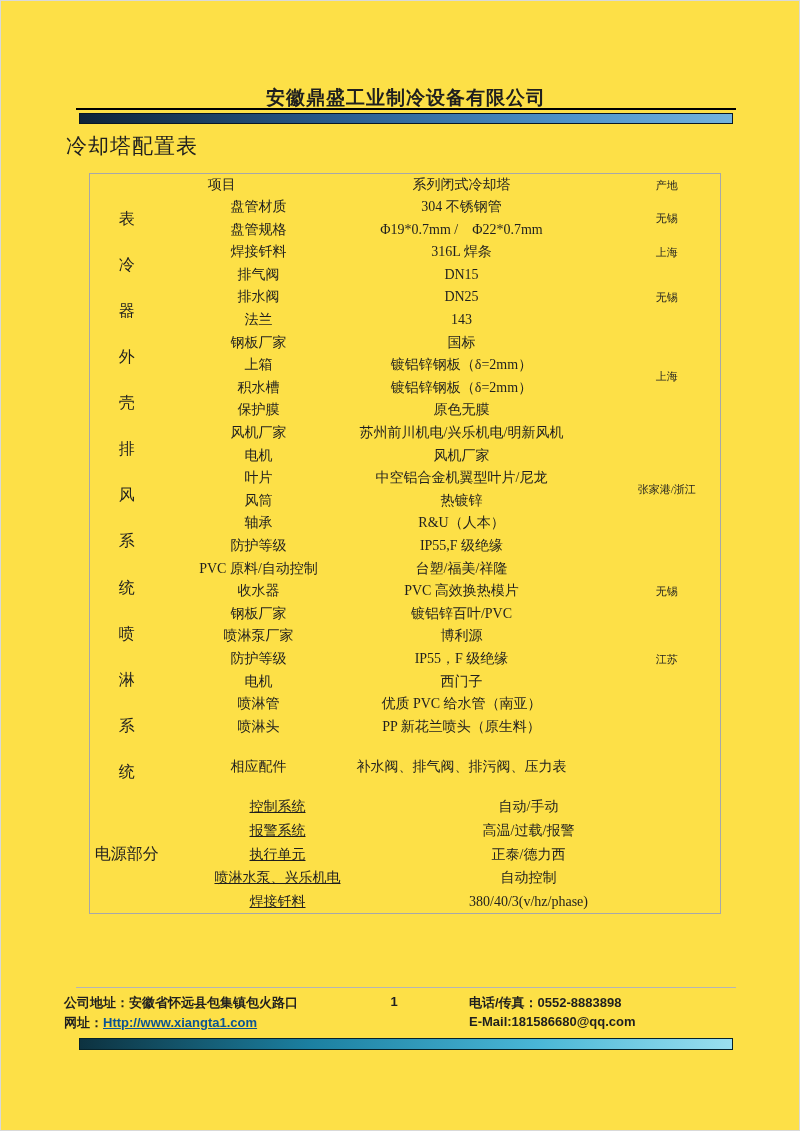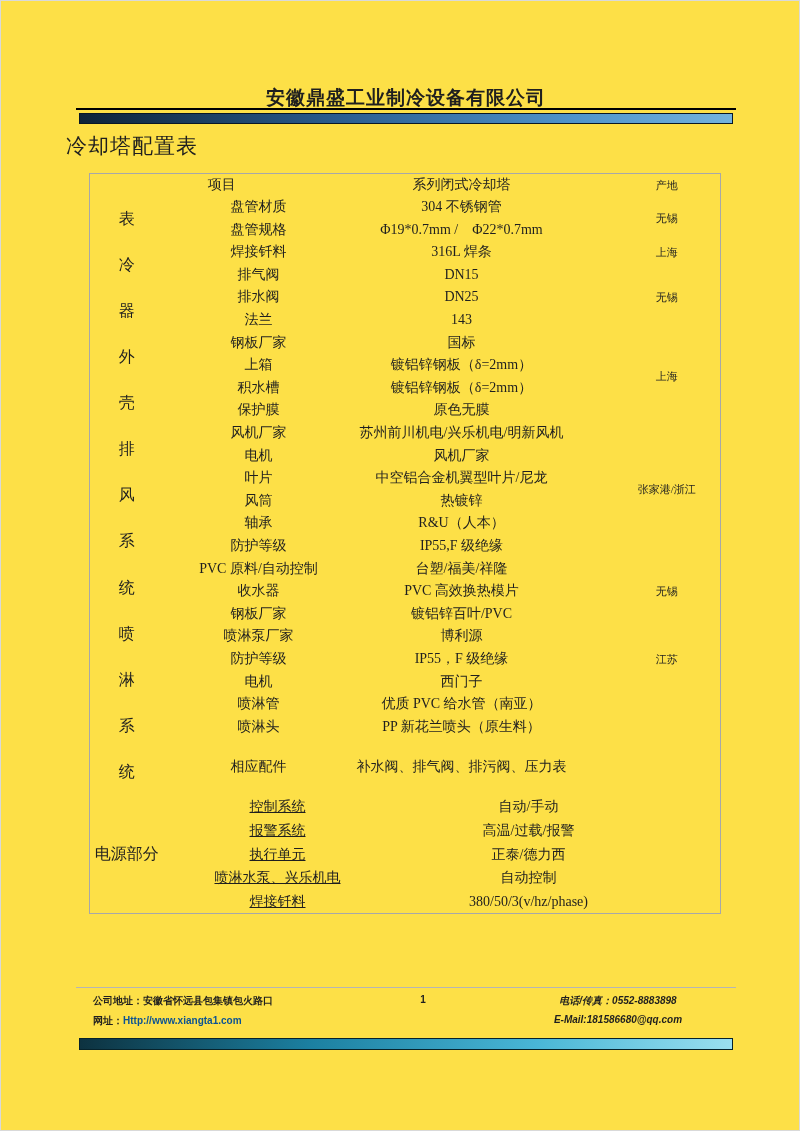--- a/index.html
+++ b/index.html
@@ -55,32 +55,32 @@
   td.val{transform:translateX(-16px);}
   tr.head td.val{transform:translateX(-16px);}
   tr.power td.val{transform:translateX(51px);text-align:center;}
   tr.power td.item{transform:translateX(19px);text-decoration:underline;}
   td.origin{font-size:11px;transform:translateX(6px);}
   
   .foot-rule{
     position:absolute;left:75px;top:986px;width:660px;height:0;
     border-top:1px solid #b5b5b5;
   }
-  .foot-line{position:absolute;left:92px;width:660px;height:18px;font-size:10px;}
+  .foot-line{position:absolute;left:63px;width:660px;height:18px;font-size:13px;}
   .fl1{top:993px;}
   .fl2{top:1013px;}
   .f-address{position:absolute;left:0;top:0;font-weight:bold;}
   .f-page{position:absolute;left:310px;top:0;width:40px;text-align:center;
     font-family:"Liberation Sans", sans-serif;font-weight:bold;}
-  .f-right{position:absolute;left:405px;top:0;width:240px;text-align:center;
-    font-family:"Liberation Sans", sans-serif;font-weight:bold;font-style:italic;}
+  .f-right{position:absolute;left:405px;top:0;width:240px;
+    font-family:"Liberation Sans", sans-serif;font-weight:bold;}
   .f-web{position:absolute;left:0;top:0;font-weight:bold;}
   .f-link{
     font-family:"Liberation Sans", sans-serif;
-    color:#0b5394;font-weight:bold;cursor:pointer;text-align:right;
+    color:#0b5394;text-decoration:underline;font-weight:bold;cursor:pointer;text-align:right;
   }
   .bar-bottom{
     top:1037px;height:12px;
     border:1px solid #06222b;
     background:linear-gradient(to right,#0d3240 0%,#1b7fa0 35%,#49b6d6 70%,#9adfef 100%);
   }
 </style>
 </head>
 <body>
 
@@ -248,21 +248,21 @@
         <tr class="power">
           <td class="item">执行单元</td>
           <td class="val">正泰/德力西</td>
         </tr>
         <tr class="power">
           <td class="item">喷淋水泵、兴乐机电</td>
           <td class="val">自动控制</td>
         </tr>
         <tr class="power">
           <td class="item">焊接钎料</td>
-          <td class="val">380/50/3(v/hz/phase)</td>
+          <td class="val">380/40/3(v/hz/phase)</td>
         </tr>
       </tbody>
   </table>
 
   <div class="foot-rule"></div>
 
   <div class="foot-line fl1">
     <span class="f-address">公司地址：安徽省怀远县包集镇包火路口</span>
     <span class="f-page">1</span>
     <span class="f-right">电话/传真：0552-8883898</span>

